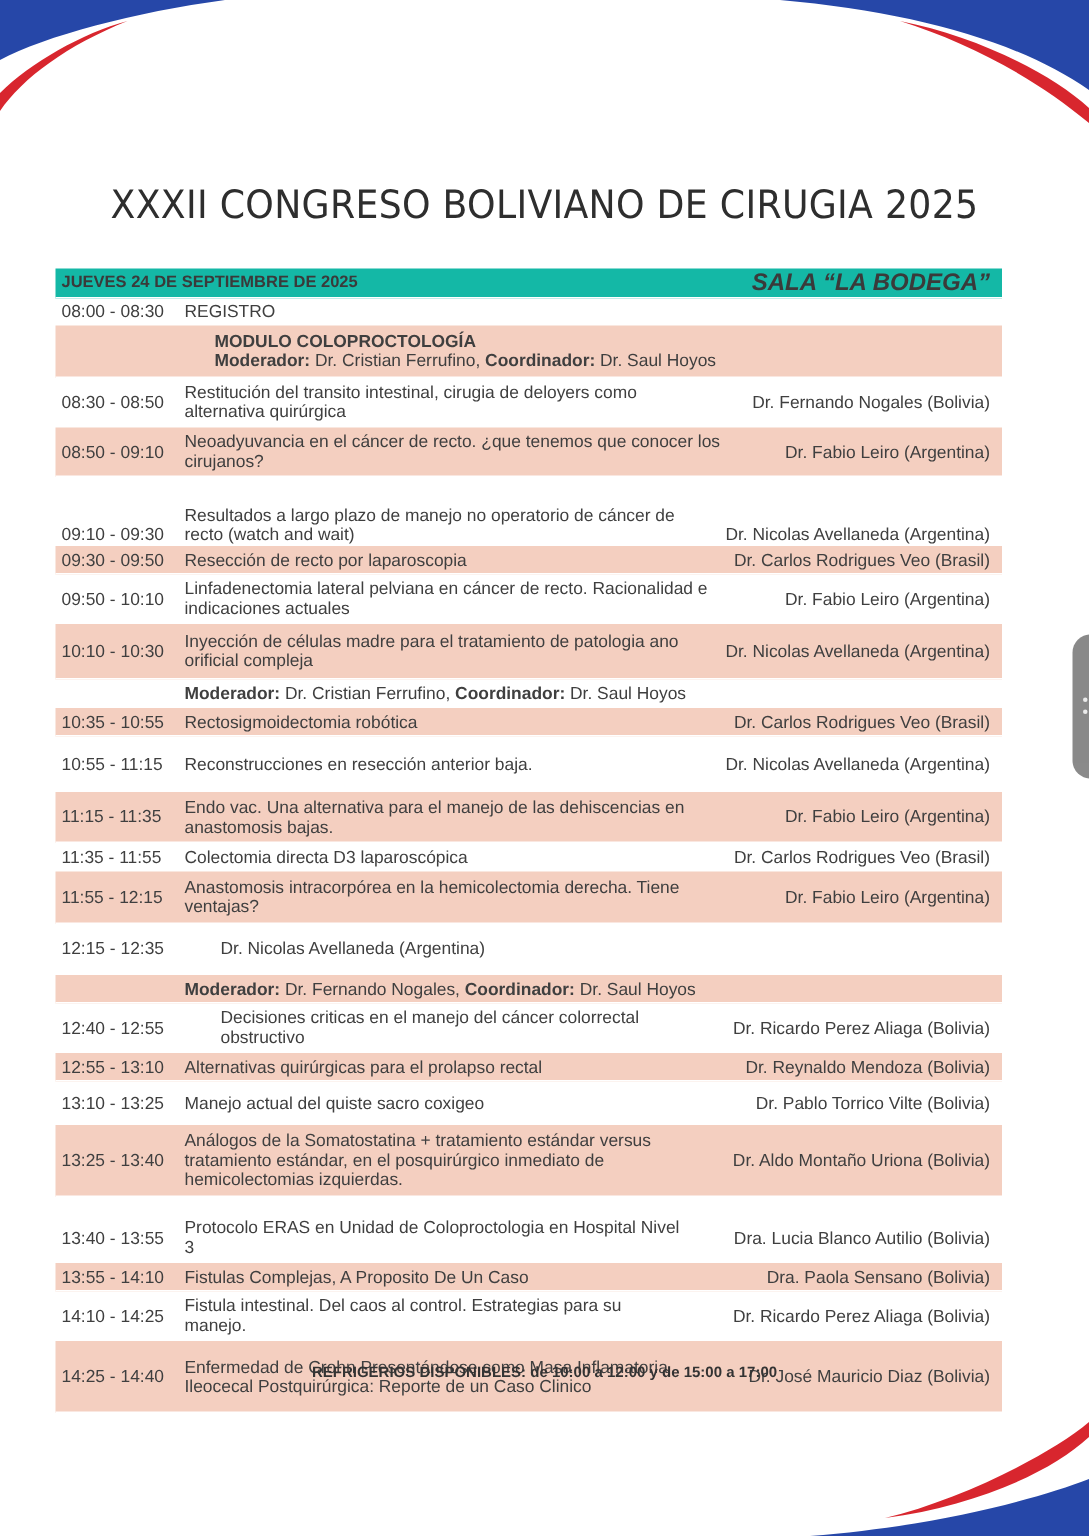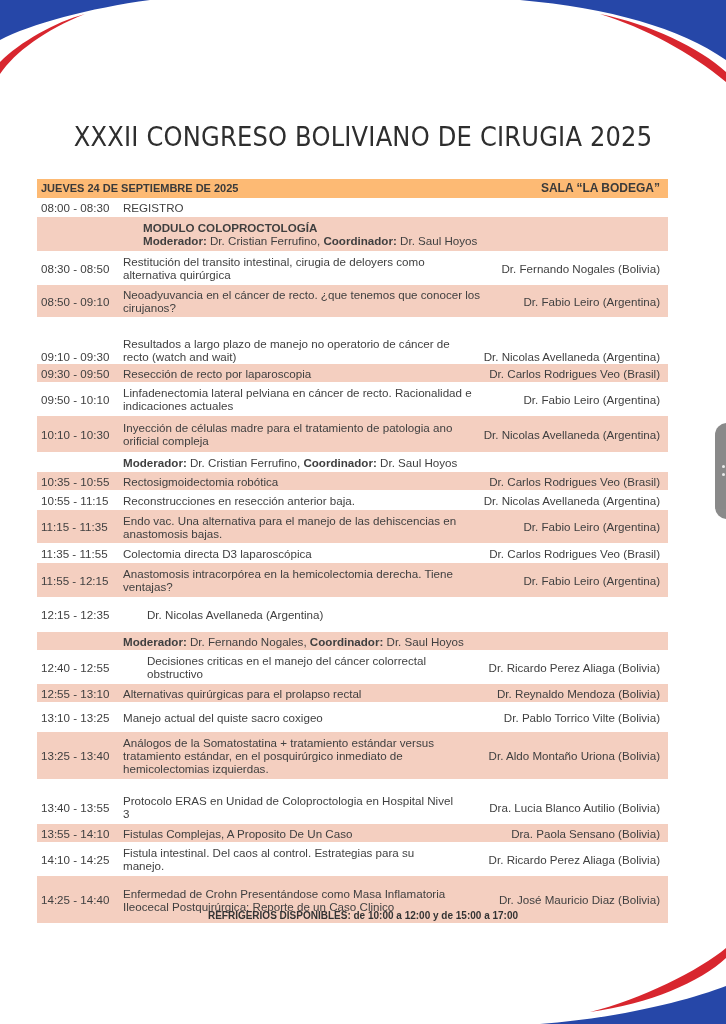--- a/index.html
+++ b/index.html
@@ -17,23 +17,23 @@
     transform: scaleX(0.93);
   }
   .schedule {
     position: absolute; left: 37px; top: 179px; width: 631px;
   }
   .row {
     display: flex; align-items: center; box-sizing: border-box;
     border-bottom: 1px solid #ffffff; font-size: 11.6px; line-height: 13px;
   }
   .row.shaded { background: #f4cfc0; }
-  .row.header { background: #fdba74; height: 20px; font-weight: bold; font-size: 11px; }
+  .row.header { background: #14b8a6; height: 20px; font-weight: bold; font-size: 11px; }
   .row.header .date { padding-left: 4px; flex: 1; color: #3a3a3a; }
-  .row.header .room { padding-right: 8px; color: #3a3a3a; font-size: 12px; }
+  .row.header .room { padding-right: 8px; color: #3a3a3a; font-size: 16px; font-style: italic; }
   .time { width: 82px; padding-left: 4px; flex: 0 0 auto; white-space: nowrap; }
   .topic { flex: 1; padding-right: 6px; }
   .speaker { flex: 0 0 auto; text-align: right; padding-right: 8px; white-space: nowrap; padding-left: 24px; }
   .mod-line b { font-weight: bold; }
   .module-title { font-weight: bold; }
   .footer {
     position: absolute; left: 0; width: 726px; top: 910px; text-align: center;
     font-size: 10px; font-weight: bold; color: #333333;
   }
   .scroll-handle {
@@ -111,21 +111,21 @@
         <span class="time"></span>
         <span class="topic">
           <div class="mod-line"><b>Moderador:</b><span> Dr. Cristian Ferrufino, </span><b>Coordinador:</b><span> Dr. Saul Hoyos</span></div>
         </span>
       </div>
       <div class="row shaded" style="height: 19px;">
         <span class="time">10:35 - 10:55</span>
         <span class="topic">Rectosigmoidectomia robótica</span>
         <span class="speaker">Dr. Carlos Rodrigues Veo (Brasil)</span>
       </div>
-      <div class="row" style="height: 19px; align-items: center;">
+      <div class="row" style="height: 37px; align-items: center;">
         <span class="time">10:55 - 11:15</span>
         <span class="topic">Reconstrucciones en resección anterior baja.</span>
         <span class="speaker">Dr. Nicolas Avellaneda (Argentina)</span>
       </div>
       <div class="row shaded" style="height: 34px;">
         <span class="time">11:15 - 11:35</span>
         <span class="topic">Endo vac. Una alternativa para el manejo de las dehiscencias en anastomosis bajas.</span>
         <span class="speaker">Dr. Fabio Leiro (Argentina)</span>
       </div>
       <div class="row" style="height: 19px;">

